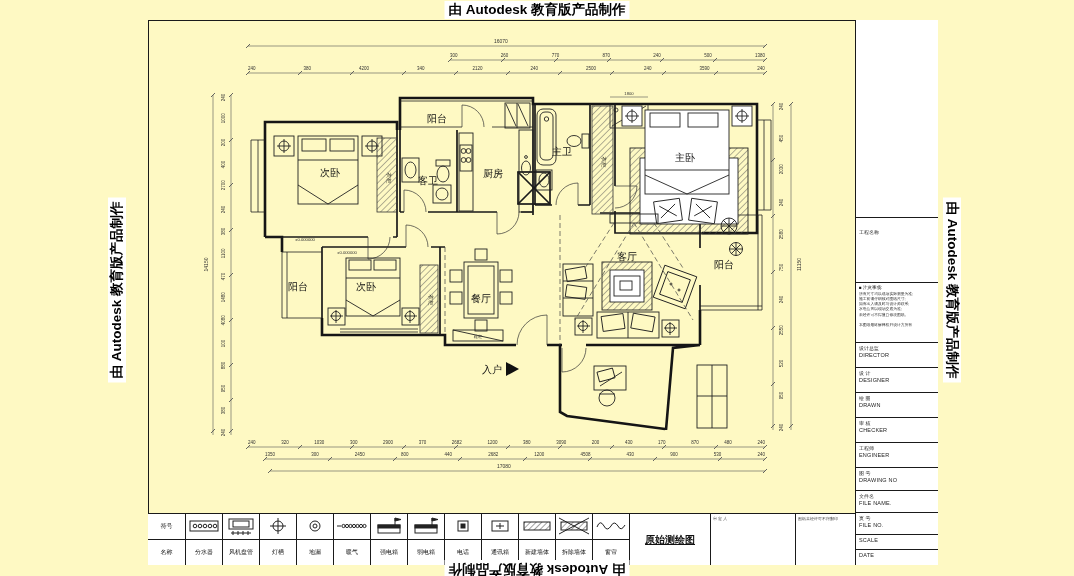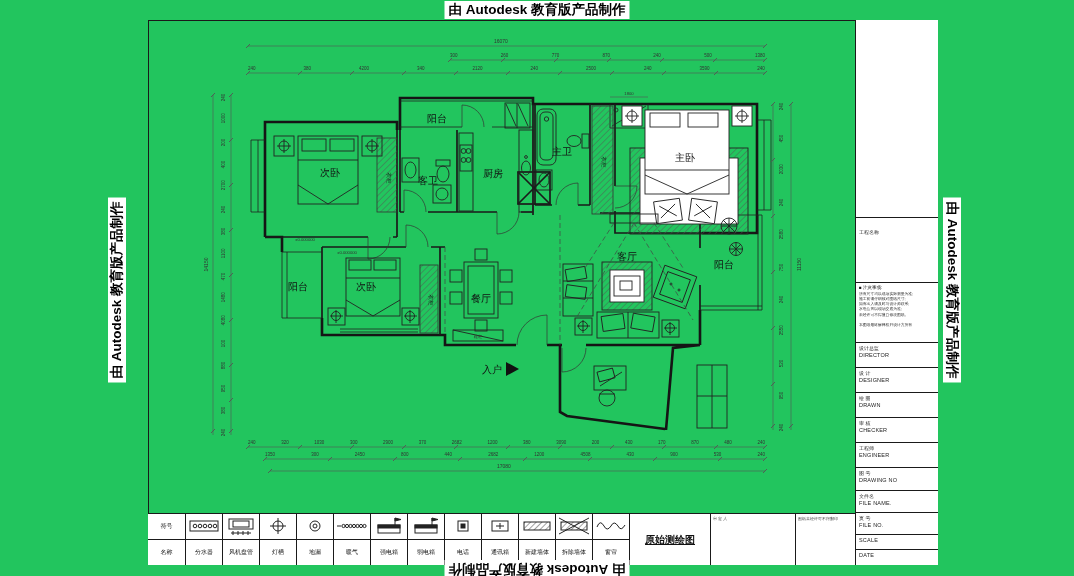--- a/index.html
+++ b/index.html
@@ -1,16 +1,16 @@
 <!DOCTYPE html>
 <html><head>
 <meta charset="utf-8">
 <style>
   html,body{margin:0;padding:0;background:#e8e8e8;}
-  #canvas{position:relative;width:1074px;height:576px;background:#22c55e;overflow:hidden;
+  #canvas{position:relative;width:1074px;height:576px;background:#fef9c3;overflow:hidden;
           font-family:"Liberation Sans","DejaVu Sans",sans-serif;color:#111;}
   .stamp{position:absolute;font-weight:700;font-size:13.5px;color:#000;white-space:nowrap;background:#fff;padding:0 4px;z-index:30;}
   .stamp.top{left:537px;top:1px;transform:translateX(-50%);}
   .stamp.bottom{left:537px;top:560px;transform:translateX(-50%) rotate(180deg);}
   .stamp.left{left:117px;top:290px;transform:translate(-50%,-50%) rotate(-90deg);transform-origin:center;}
   .stamp.right{left:952px;top:290px;transform:translate(-50%,-50%) rotate(90deg);transform-origin:center;}
   #frame{position:absolute;left:148px;top:20px;width:790px;height:545px;border:1.2px solid #1a1a1a;box-sizing:border-box;}
   svg text{font-family:"Liberation Sans","DejaVu Sans",sans-serif;}
   .lbl{font-size:10px;fill:#111;font-weight:500;}
   .vlbl{font-size:5.5px;fill:#111;}

